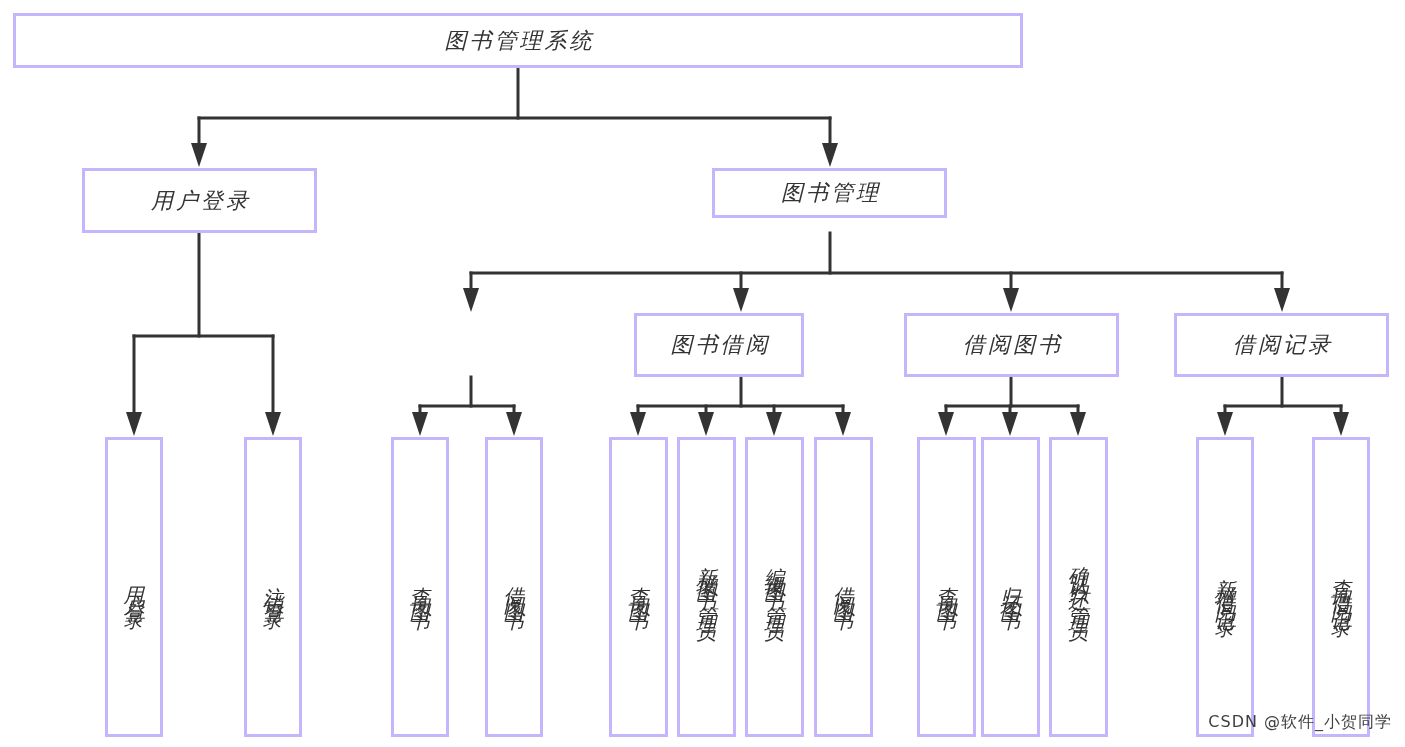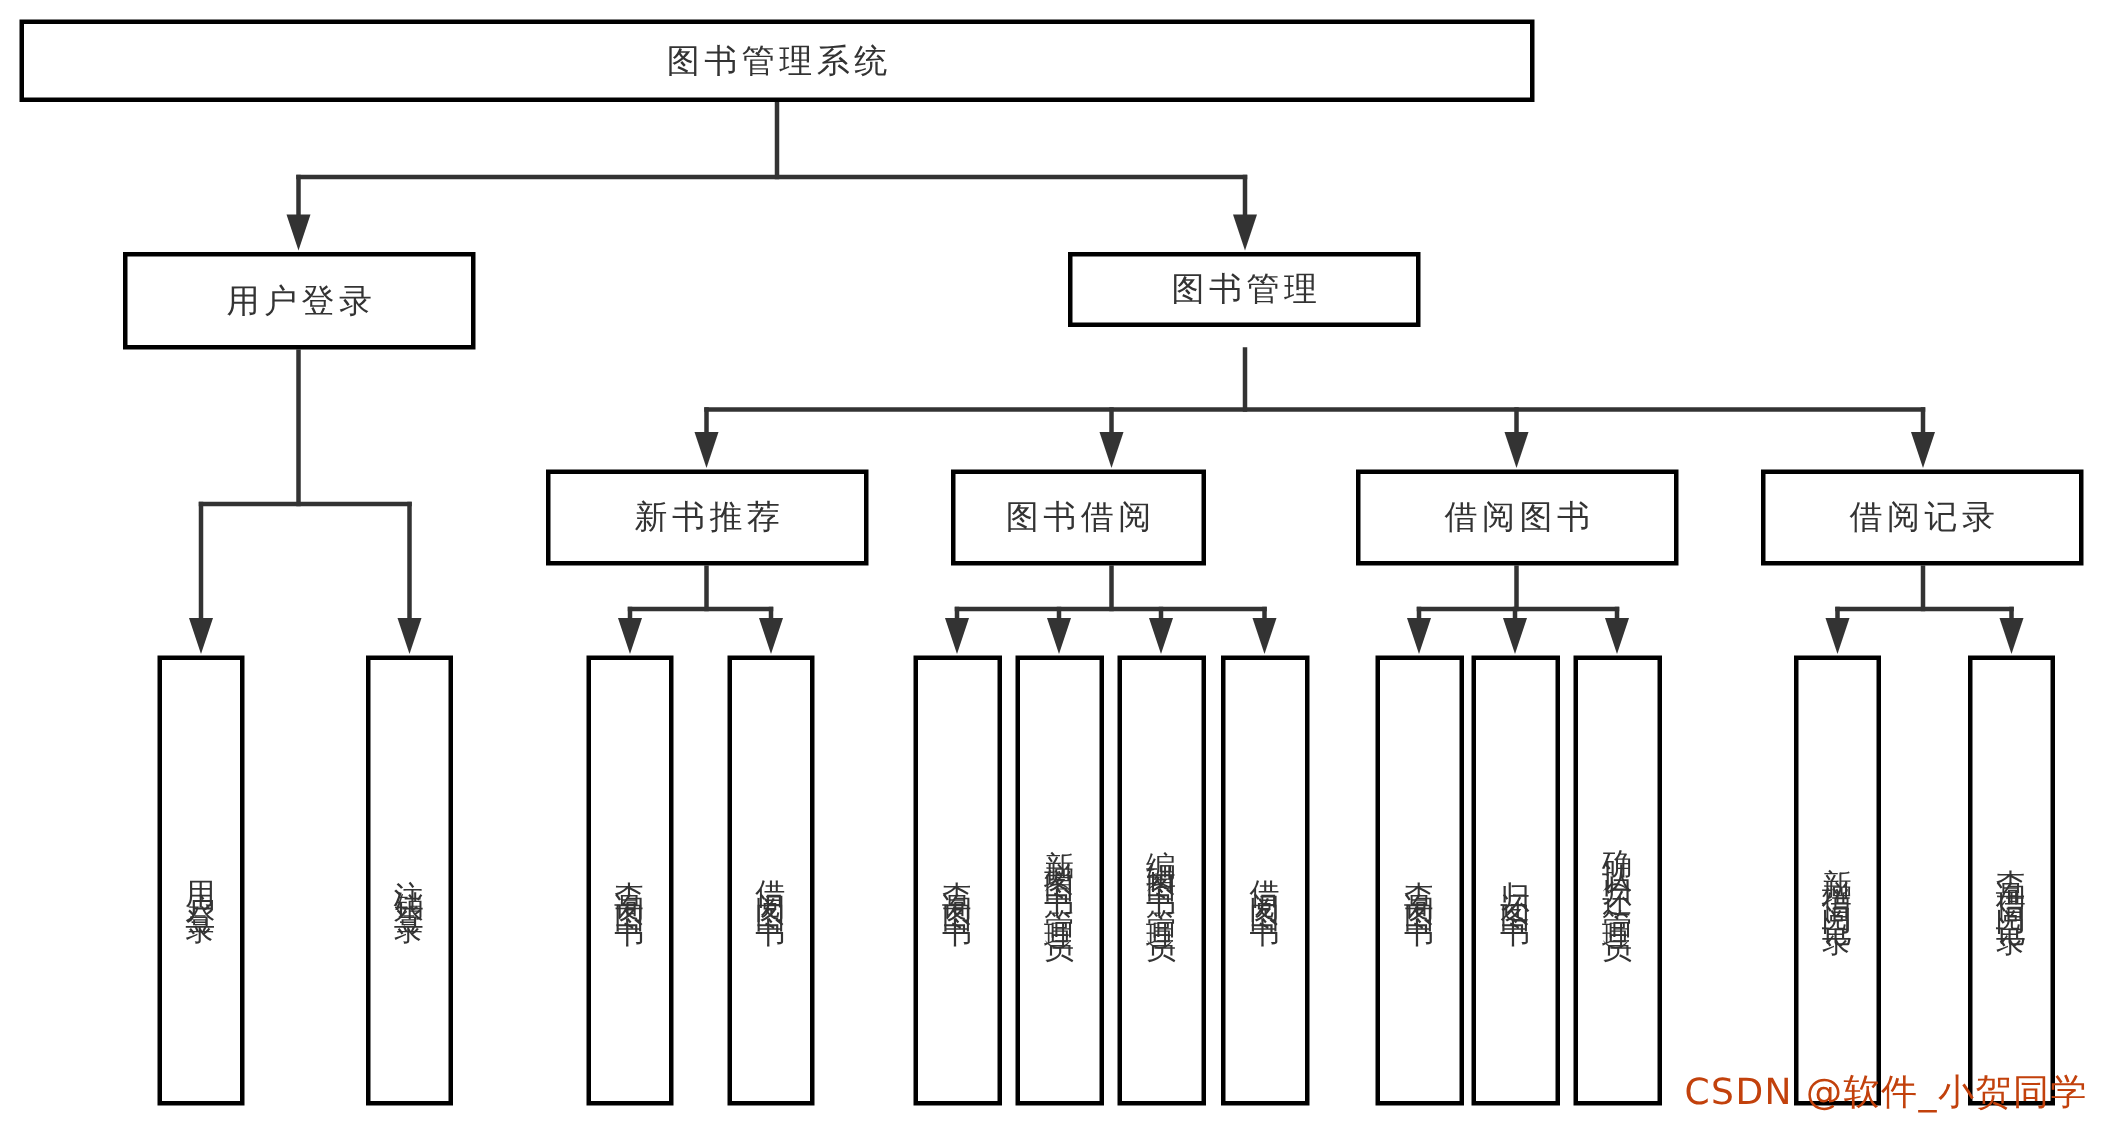--- a/index.html
+++ b/index.html
@@ -18,47 +18,48 @@
   .connectors {
     position: absolute;
     left: 0;
     top: 0;
     pointer-events: none;
   }
   .node {
     position: absolute;
     box-sizing: border-box;
     background: #ffffff;
-    border: 3px solid #000000;
+    border: 3px solid #c4b5fd;
     display: flex;
     align-items: center;
     justify-content: center;
     color: #333333;
+    font-style: italic;
   }
   .h-node {
     font-size: 22px;
     letter-spacing: 3px;
     white-space: nowrap;
   }
   .h-node .label { transform: translateX(1.5px); } 
   .leaf .vtext {
     writing-mode: vertical-rl;
     text-orientation: mixed;
     font-size: 20px;
     letter-spacing: 8px;
     line-height: 1;
     color: #333333;
   }
   .watermark {
     position: absolute;
     top: 712px;
     right: 13px;
-    font-size: 24px;
+    font-size: 16px;
     letter-spacing: 1px;
-    color: #c2410c;
+    color: #404040;
     white-space: nowrap;
     z-index: 5;
   }
 </style>
 </head>
 <body>
 
 <div class="stage">
 
   <svg class="connectors" width="1405" height="747" viewBox="0 0 1405 747">
@@ -138,23 +139,20 @@
     <span class="label">图书管理系统</span>
   </div>
 
   <div class="node h-node" style="left:82px; top:168px; width:235px; height:65px;">
     <span class="label">用户登录</span>
   </div>
   <div class="node h-node" style="left:712px; top:168px; width:235px; height:50px;">
     <span class="label">图书管理</span>
   </div>
 
-  <div class="node h-node" style="left:364px; top:313px; width:215px; height:64px;">
-    <span class="label">新书推荐</span>
-  </div>
   <div class="node h-node" style="left:634px; top:313px; width:170px; height:64px;">
     <span class="label">图书借阅</span>
   </div>
   <div class="node h-node" style="left:904px; top:313px; width:215px; height:64px;">
     <span class="label">借阅图书</span>
   </div>
   <div class="node h-node" style="left:1174px; top:313px; width:215px; height:64px;">
     <span class="label">借阅记录</span>
   </div>
 

